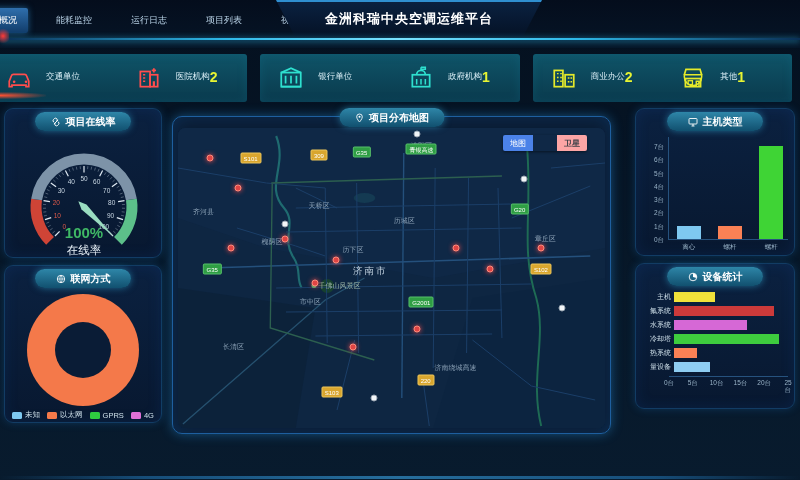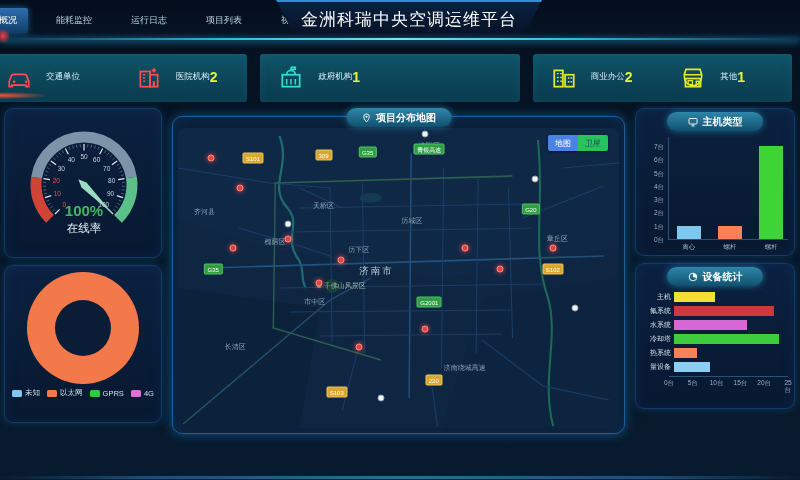--- a/index.html
+++ b/index.html
@@ -9,21 +9,21 @@
   
   .topbar { position:relative; height:48px; background:linear-gradient(180deg,#040d1c,#061527); }
   .tabs { position:absolute; left:-12px; top:0; height:40px; display:flex; align-items:center; }
   .tab { font-size:9px; color:#b9d2e6; padding:6px 11px; margin-right:17px; cursor:pointer; white-space:nowrap; border-radius:2px; }
   .tab.active { background:linear-gradient(180deg,#2f6fad,#113c6a); color:#fff; box-shadow:0 0 6px rgba(47,143,208,.6); }
   .title-wrap { position:absolute; left:276px; top:0; width:266px; height:36px;
     background:linear-gradient(180deg,#0a2140,#051226);
     clip-path:polygon(0 0,100% 0,93% 100%,7% 100%);
     border-top:2px solid #2f8fd0; display:flex; align-items:center; justify-content:center;
     box-shadow:0 0 10px rgba(40,140,220,.4); }
-  .title-wrap h1 { font-size:17px; color:#fff; letter-spacing:1px; font-weight:normal;text-align:center; }
+  .title-wrap h1 { font-size:13px; color:#fff; letter-spacing:1px; font-weight:bold;text-align:center; }
   .glow-line { position:absolute; left:0; top:38px; width:800px; height:2px;
     background:linear-gradient(90deg,#0a2f55,#2db8e8 28%,#79e2ff 50%,#2db8e8 72%,#0a2f55);
     box-shadow:0 1px 6px #2db8e8; z-index:3; }
   .glow-red1 { position:absolute; left:-3px; top:27px; width:12px; height:18px;
     background:radial-gradient(circle,#ff3b3b 0%,rgba(255,59,59,0) 70%); z-index:4; }
   .glow-red2 { position:absolute; left:0; top:92px; width:46px; height:7px;
     background:radial-gradient(ellipse at left,#ff5030 0%,rgba(255,80,48,0) 75%); z-index:4; }
 
   
   .stats-row { display:flex; gap:13px; margin:6px 8px 0 0; height:48px; }
@@ -33,21 +33,21 @@
   .stat-item { flex:1; display:flex; align-items:center; padding-left:18px; }
   .stat-icon { width:26px; height:26px; margin-right:14px; flex:0 0 26px; }
   .stat-icon svg { width:26px; height:26px; display:block; }
   .stat-text { display:flex; flex-direction:row; }
   .stat-label { font-size:8.5px; color:#d9eef6; margin-bottom:2px; }
   .stat-value { font-size:14px; font-weight:bold; color:#e8f532; line-height:12px; min-height:12px; }
 
   
   .main { display:flex; gap:10px; margin:6px 5px 0 4px; }
   .col-left { width:158px; }
-  .col-right { width:160px; }
+  .col-right { width:160px;margin-left:14px; }
   .map-col { flex:1; position:relative; margin-top:8px; }
   .panel { position:relative; border:1px solid #123c64; border-radius:9px;
     background:linear-gradient(180deg,#0b2140,#081830);
     box-shadow:0 0 8px rgba(30,120,200,.28), inset 0 0 14px rgba(20,80,160,.18); }
   .p-online { height:150px; margin-bottom:7px; }
   .p-network { height:158px; }
   .p-host { height:148px; margin-bottom:7px; }
   .p-device { height:146px; }
   .pill { position:relative; margin:3px auto 0; width:max-content; min-width:96px; height:19px;
     padding:0 15px; border-radius:11px; display:flex; align-items:center; justify-content:center; gap:5px;
@@ -94,24 +94,24 @@
   .map-label.city { font-size:9.5px; color:#c4d4e2; letter-spacing:2px; }
   .map-label.scenic { color:#9fb8a8; }
   .scenic-dot { display:inline-block; width:5px; height:5px; border-radius:50%; background:#3dbb6e; margin-right:2px; vertical-align:middle; }
   .road-badge { position:absolute; transform:translate(-50%,-50%); font-size:6px; color:#fff; padding:0.5px 2.5px; border-radius:1.5px; white-space:nowrap; line-height:8px; }
   .road-badge.green { background:#2f9e44; border:0.5px solid #57c06a; }
   .road-badge.yellow { background:#d9a62e; border:0.5px solid #eec65a; }
   .prj-marker { position:absolute; width:7px; height:7px; border-radius:50%; background:#e04444; border:1px solid #ff8a7a;
     box-shadow:0 0 5px rgba(255,80,80,.9); transform:translate(-50%,-50%); cursor:pointer; }
   .poi-marker { position:absolute; width:7px; height:7px; border-radius:50%; background:#f2f5f8; border:1px solid #9aa6b2;
     transform:translate(-50%,-50%); cursor:pointer; }
-  .map-controls { position:absolute; top:7px; right:11px; display:flex; z-index:5; box-shadow:0 1px 3px rgba(0,0,0,.5); border-radius:2px; overflow:hidden; }
+  .map-controls { position:absolute; top:7px; right:18px; display:flex; z-index:5; box-shadow:0 1px 3px rgba(0,0,0,.5); border-radius:2px; overflow:hidden;gap:24px; }
   .map-ctrl { font-size:8px; padding:2.5px 7px; cursor:pointer; }
   .map-ctrl.active { background:#4b82e8; color:#fff; }
-  .map-ctrl.inactive { background:#22c55e; color:#3a3f46; }
+  .map-ctrl.inactive { background:#fca5a5; color:#3a3f46;font-weight:bold; }
 
   .bottom-line { position:absolute; left:0; bottom:1px; width:800px; height:3px;
     background:linear-gradient(90deg,rgba(20,80,140,0),#1a5a8c 18%,#2e83b8 50%,#1a5a8c 82%,rgba(20,80,140,0)); opacity:.8; }
 </style>
 </head>
 <body>
 
 <div class="screen">
 
   <header class="topbar">
@@ -158,20 +158,34 @@
           <div class="stat-text">
             <div class="stat-label">医院机构</div>
             <div class="stat-value">2</div>
           </div>
         </div>
       </section>
       <section class="stats-card">
         <div class="stat-item">
           <span class="stat-icon">
             <svg viewBox="0 0 24 24">
+              <rect x="3" y="7" width="18" height="13" stroke="#2ee0cf" stroke-width="1.6" fill="none"></rect>
+              <path d="M3 7 L12 3 L21 7" stroke="#2ee0cf" stroke-width="1.6" fill="none"></path>
+              <path d="M7 10 v7 M12 10 v7 M17 10 v7" stroke="#2ee0cf" stroke-width="1.6"></path>
+              <path d="M3 20 h18" stroke="#2ee0cf" stroke-width="1.6"></path>
+            </svg>
+          </span>
+          <div class="stat-text">
+            <div class="stat-label">银行单位</div>
+            <div class="stat-value"></div>
+          </div>
+        </div>
+        <div class="stat-item">
+          <span class="stat-icon">
+            <svg viewBox="0 0 24 24">
               <path d="M12 2 v3 M12 2 h4 v2 h-4" stroke="#2ee0cf" stroke-width="1.4" fill="none"></path>
               <path d="M8 9 a4 4 0 0 1 8 0" stroke="#2ee0cf" stroke-width="1.6" fill="none"></path>
               <rect x="4" y="9" width="16" height="11" stroke="#2ee0cf" stroke-width="1.6" fill="none"></rect>
               <path d="M8 13 v5 M12 13 v5 M16 13 v5" stroke="#2ee0cf" stroke-width="1.4"></path>
             </svg>
           </span>
           <div class="stat-text">
             <div class="stat-label">政府机构</div>
             <div class="stat-value">1</div>
           </div>
@@ -206,20 +220,26 @@
             <div class="stat-value">1</div>
           </div>
         </div>
       </section>
     </section>
 
   <main class="main">
 
     <div class="col-left">
       <section class="panel p-online">
+        <div class="pill">
+          <svg class="picon" viewBox="0 0 10 10">
+              <path d="M3.2 6.8 L6.8 3.2 M2.5 5 a1.8 1.8 0 0 1 0-2.5 l1-1 a1.8 1.8 0 0 1 2.5 2.5 M7.5 5 a1.8 1.8 0 0 1 0 2.5 l-1 1 a1.8 1.8 0 0 1-2.5-2.5" stroke="#fff" stroke-width="1" fill="none" stroke-linecap="round"></path>
+            </svg>
+          <span>项目在线率</span>
+        </div>
         <div id="gaugeHost">
             <svg width="158" height="126" class="gauge-svg">
               <path d="M45.05887450304572,109.94112549695429 A48,48 0 0 1 31.590959651433387,68.49114567806893" stroke="#cf4436" stroke-width="11" fill="none"></path>
               <path d="M31.590959651433387,68.49114567806893 A48,48 0 0 1 126.4090403485666,68.4911456780689" stroke="#7d93a8" stroke-width="11" fill="none"></path>
               <path d="M126.4090403485666,68.4911456780689 A48,48 0 0 1 112.94112549695433,109.94112549695424" stroke="#5cc08a" stroke-width="11" fill="none"></path>
               <line x1="50.00862197135156" y1="104.99137802864846" x2="54.60481604906411" y2="100.39518395093589" stroke="#dfe9f2" stroke-width="1.2"></line>
               <text x="59.20101012677667" y="97.79898987322333" text-anchor="middle" font-size="6.5" fill="#e05a4a">0</text>
               <line x1="47.40895704619264" y1="102.13438357969628" x2="49.720496774520015" y2="100.22211161045021" stroke="rgba(220,232,242,.55)" stroke-width="0.6"></line>
               <line x1="45.08969645474296" y1="99.04541849193735" x2="47.570938177566646" y2="97.35916835838096" stroke="rgba(220,232,242,.55)" stroke-width="0.6"></line>
               <line x1="43.0714261182016" y1="95.75190063817034" x2="45.70034615833319" y2="94.3066396158652" stroke="rgba(220,232,242,.55)" stroke-width="0.6"></line>
@@ -281,20 +301,27 @@
               <line x1="107.99137802864848" y1="104.99137802864841" x2="103.39518395093592" y2="100.39518395093586" stroke="#dfe9f2" stroke-width="1.2"></line>
               <text x="98.79898987322335" y="97.7989898732233" text-anchor="middle" font-size="6.5" fill="#c8d6e2">100</text>
               <polygon points="76.52512626584708,78.47487373415291 73.34314575050762,70.34314575050762 81.47487373415292,73.52512626584708 108.69848480983504,105.69848480983497" fill="#9adcc0"></polygon>
               <text x="79" y="107" text-anchor="middle" font-size="15" font-weight="bold" fill="#3fb865">100%</text>
               <text x="79" y="123" text-anchor="middle" font-size="11.5" fill="#eaf3f9">在线率</text>
             </svg>
           </div>
       </section>
 
       <section class="panel p-network">
+        <div class="pill">
+          <svg class="picon" viewBox="0 0 10 10">
+              <circle cx="5" cy="5" r="3.7" stroke="#fff" stroke-width="0.9" fill="none"></circle>
+              <path d="M1.3 5 h7.4 M5 1.3 c1.6 2.2 1.6 5.2 0 7.4 M5 1.3 c-1.6 2.2 -1.6 5.2 0 7.4" stroke="#fff" stroke-width="0.7" fill="none"></path>
+            </svg>
+          <span>联网方式</span>
+        </div>
         <div class="donut" id="donut" style="background: rgb(244, 121, 74);">
           <div class="donut-hole"></div>
         </div>
         <div class="legend" id="netLegend">
             <div class="legend-item">
               <span class="legend-swatch" style="background: rgb(126, 200, 240);"></span>
               <span class="legend-label">未知</span>
             </div>
             <div class="legend-item">
               <span class="legend-swatch" style="background: rgb(244, 121, 74);"></span>

